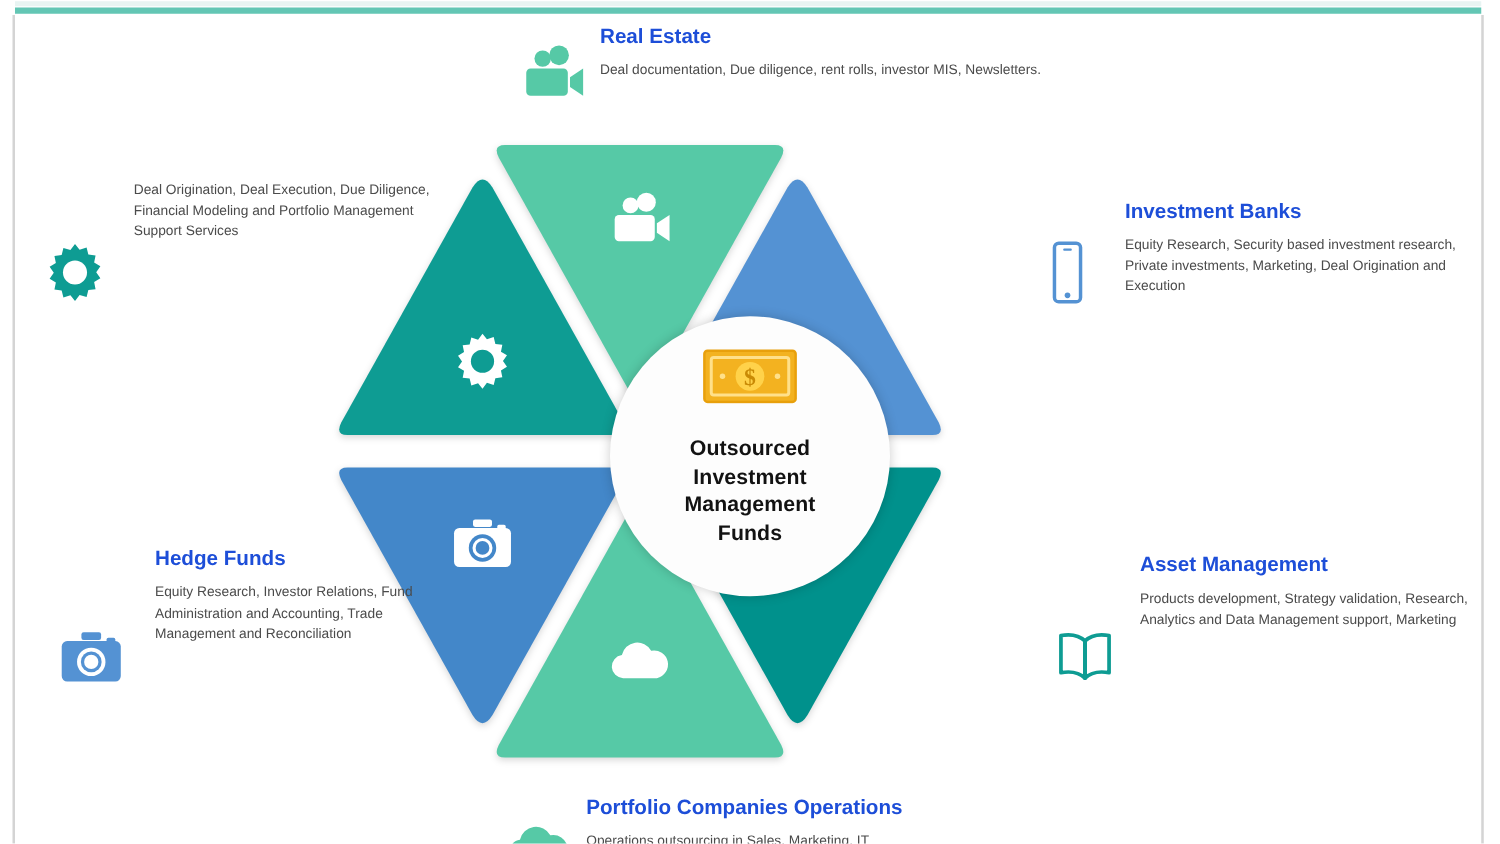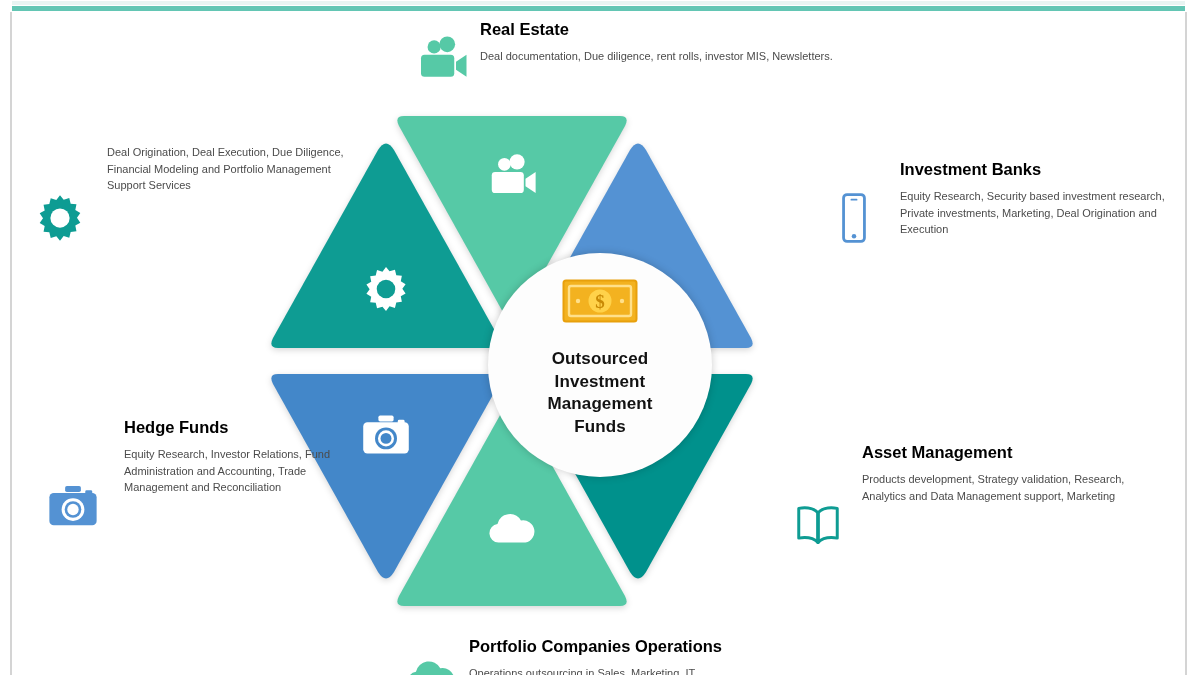--- a/index.html
+++ b/index.html
@@ -114,21 +114,21 @@
     text-align: center;
     letter-spacing: 0.1px;
     margin-top: 19px;
   }
 
   
   .callout { position: absolute; }
   .callout .c-head {
     font-size: 16.5px;
     font-weight: bold;
-    color: #000000;
+    color: #1d4ed8;
     line-height: 1.42;
     margin: 0 0 7px 0;
     white-space: pre-line;
   }
   .callout .c-body {
     font-size: 11px;
     color: #4b4b4b;
     line-height: 1.50;
     margin: 0;
   }
@@ -142,24 +142,24 @@
   
   .co-realestate   { left: 480px; top: 18px;  width: 380px; }
   .co-realestate .c-icon { left: -66px; top: 14px; }
 
   .co-pevc         { left: 107px; top: 144px; width: 250px; }
   .co-pevc .c-icon { left: -75px; top: 46px; }
 
   .co-ibanks       { left: 900px; top: 158px; width: 290px; }
   .co-ibanks .c-icon { left: -66px; top: 32px; width: 40px; height: 56px;}
 
-  .co-hedge        { left: 124px; top: 416px; width: 235px; }
+  .co-hedge        { left: 124px; top: 436px; width: 235px; }
   .co-hedge .c-icon { left: -79px; top: 62px; }
 
-  .co-asset        { left: 862px; top: 441px; width: 285px; }
+  .co-asset        { left: 912px; top: 441px; width: 285px; }
   .co-asset .c-icon { left: -72px; top: 56px; }
 
   .co-portfolio    { left: 469px; top: 635px; width: 470px; }
   .co-portfolio .c-icon { left: -66px; top: 14px; }
 </style>
 </head>
 <body>
 
 <div class="screen">
 

